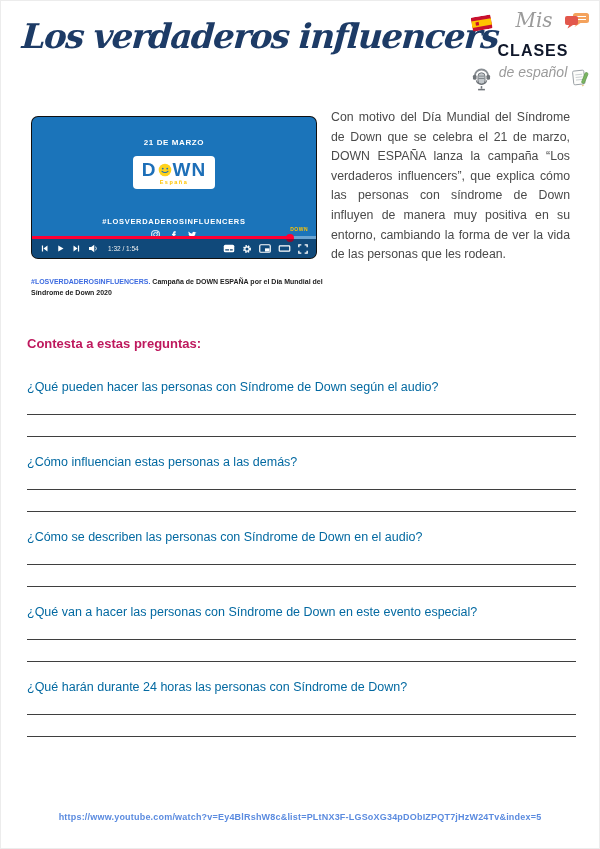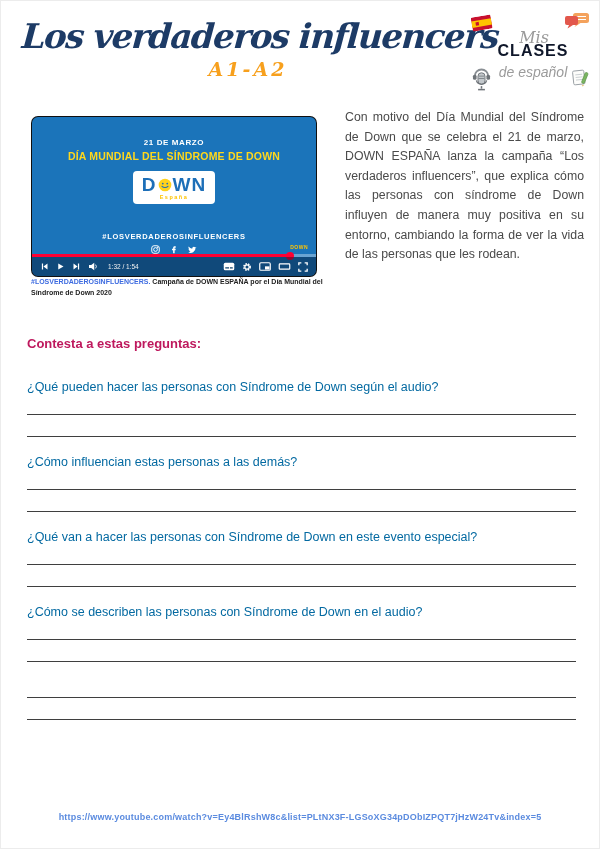--- a/index.html
+++ b/index.html
@@ -14,38 +14,38 @@
     margin:0;font-family:"DejaVu Serif",serif;font-style:italic;font-weight:bold;
     font-size:34px;letter-spacing:-1.5px;color:#1d3b66;white-space:nowrap;
     transform:skewX(-4deg);
   }
   .level{
     margin-top:2px;font-family:"DejaVu Serif",serif;font-style:italic;font-weight:bold;
     font-size:19px;letter-spacing:3px;color:#f7a01d;
   }
   .logo{position:absolute;top:8px;right:8px;width:126px;height:90px;}
   .logo .l-mis{
-    position:absolute;top:20px;left:38px;width:60px;text-align:center;
-    font-family:"DejaVu Serif",serif;font-style:italic;font-size:16px;color:#9b9b9b;
+    position:absolute;top:0;left:38px;width:60px;text-align:center;
+    font-family:"DejaVu Serif",serif;font-style:italic;font-size:20px;color:#9b9b9b;
   }
   .logo .l-clases{
     position:absolute;top:34px;left:24px;width:86px;text-align:center;
     font-weight:bold;font-size:16px;letter-spacing:1px;color:#0f172a;
   }
   .logo .l-esp{
     position:absolute;top:56px;left:24px;width:86px;text-align:center;
     font-family:Liberation Sans, sans-serif;font-style:italic;font-size:14px;color:#9b9b9b;
   }
   .logo .flag{position:absolute;top:8px;left:6px;transform:rotate(-10deg);}
   .logo .bubbles{position:absolute;top:4px;right:2px;}
   .logo .mic{position:absolute;bottom:2px;left:6px;}
   .logo .notes{position:absolute;bottom:6px;right:2px;}
   
   .video{
-    position:absolute;left:31px;top:116px;width:286px;height:161px;
+    position:absolute;left:31px;top:116px;width:286px;height:143px;
     background:#101010;border-radius:7px;padding:1px;box-sizing:border-box;
   }
   .screen{
     position:relative;width:100%;height:100%;border-radius:6px;overflow:hidden;
     background:#1b74ba;text-align:center;
   }
   .v-date{margin-top:21px;font-size:8px;font-weight:bold;color:#fff;letter-spacing:.6px;}
   .v-title{margin-top:3px;font-size:10.5px;font-weight:bold;color:#ffd81c;letter-spacing:.2px;}
   .down-box{
     display:inline-block;margin-top:9px;background:#fff;border-radius:4px;
@@ -68,21 +68,21 @@
   .ctl{display:flex;align-items:center;justify-content:center;cursor:pointer;}
   .time{font-size:6.5px;color:#f0f0f0;white-space:nowrap;margin-left:2px;}
   .ctl-spacer{flex:1;}
   
   .caption{
     position:absolute;left:31px;top:277px;width:294px;
     font-size:7px;font-weight:bold;line-height:1.55;color:#222;
   }
   .cap-link{color:#3d6be0;cursor:pointer;}
   .intro{
-    position:absolute;left:345px;top:108px;width:239px;margin:0;
+    position:absolute;left:331px;top:108px;width:239px;margin:0;
     font-size:12.3px;line-height:19.6px;text-align:justify;color:#4a4a4a;
   }
   
   .questions{position:absolute;left:27px;top:336px;width:549px;}
   .q-heading{margin:0 0 28px 0;font-size:13px;font-weight:bold;color:#be185d;}
   .q-block{height:75px;}
   .q-text{font-size:12.5px;line-height:17px;color:#0369a1;}
   .a-line{border-bottom:1.3px solid #3f3f3f;}
   .a-line.first{height:18px;}
   .a-line.second{height:21px;}
@@ -92,21 +92,20 @@
     font-size:9px;font-weight:bold;color:#5b8bdf;text-decoration:none;letter-spacing:.2px;
   }
 </style>
 </head>
 <body>
 
 <div class="page">
 
   <div class="title-wrap">
     <h1 class="page-title">Los verdaderos influencers</h1>
-    <div class="level">A1-A2</div>
   </div>
 
   <div class="logo">
     <span class="flag">
       <svg width="20" height="14" viewBox="0 0 20 14">
         <rect width="20" height="14" rx="1.5" fill="#c8102e"></rect>
         <rect y="3.8" width="20" height="6.4" fill="#ffc400"></rect>
         <rect x="4" y="5.3" width="3.2" height="3.4" fill="#c8102e"></rect>
       </svg>
     </span>
@@ -144,21 +143,20 @@
         <line x1="5.8" y1="14" x2="13.8" y2="13.2" stroke="#c3c8cc" stroke-width="1"></line>
         <rect x="14.5" y="5" width="3.4" height="13" rx="1.2" fill="#7bb661" stroke="#5c944a" stroke-width=".8" transform="rotate(22 16 11)"></rect>
         <path d="M12.2 19.2l3.3 1.2-2.2 1z" fill="#e8c87e"></path>
       </svg>
     </span>
   </div>
 
   <div class="video">
     <div class="screen">
       <div class="v-date">21 DE MARZO</div>
-      <div class="v-title">DÍA MUNDIAL DEL SÍNDROME DE DOWN</div>
       <div class="down-box">
         <div class="down-word">
           <span>D</span>
           <span style="display:inline-flex;">
             <svg width="14" height="14" viewBox="0 0 20 20">
               <circle cx="10" cy="10" r="9" fill="#ffd21c"></circle>
               <circle cx="6.8" cy="8" r="1.3" fill="#1d6fb8"></circle>
               <circle cx="13.2" cy="8" r="1.3" fill="#1d6fb8"></circle>
               <path d="M5.8 11.8a5.2 4.4 0 0 0 8.4 0" fill="none" stroke="#1d6fb8" stroke-width="1.6" stroke-linecap="round"></path>
             </svg>
@@ -269,32 +267,33 @@
       <div class="a-line second"></div>
     </div>
 
     <div class="q-block">
       <div class="q-text">¿Cómo influencian estas personas a las demás?</div>
       <div class="a-line first"></div>
       <div class="a-line second"></div>
     </div>
 
     <div class="q-block">
+      <div class="q-text">¿Cómo se describen las personas con Síndrome de Down en el audio?</div>
+      <div class="a-line first"></div>
+      <div class="a-line second"></div>
+    </div>
+
+    <div class="q-block">
       <div class="q-text">¿Qué van a hacer las personas con Síndrome de Down en este evento especial?</div>
       <div class="a-line first"></div>
       <div class="a-line second"></div>
     </div>
 
     <div class="q-block">
-      <div class="q-text">¿Cómo se describen las personas con Síndrome de Down en el audio?</div>
-      <div class="a-line first"></div>
-      <div class="a-line second"></div>
-    </div>
-
-    <div class="q-block">
+      <div class="q-text">¿Qué harán durante 24 horas las personas con Síndrome de Down?</div>
       <div class="a-line first"></div>
       <div class="a-line second"></div>
     </div>
   </div>
 
   <div class="footer">
     <a href="#">https://www.youtube.com/watch?v=Ey4BlRshW8c&amp;list=PLtNX3F-LGSoXG34pDObIZPQT7jHzW24Tv&amp;index=5</a>
   </div>
 
 </div>

